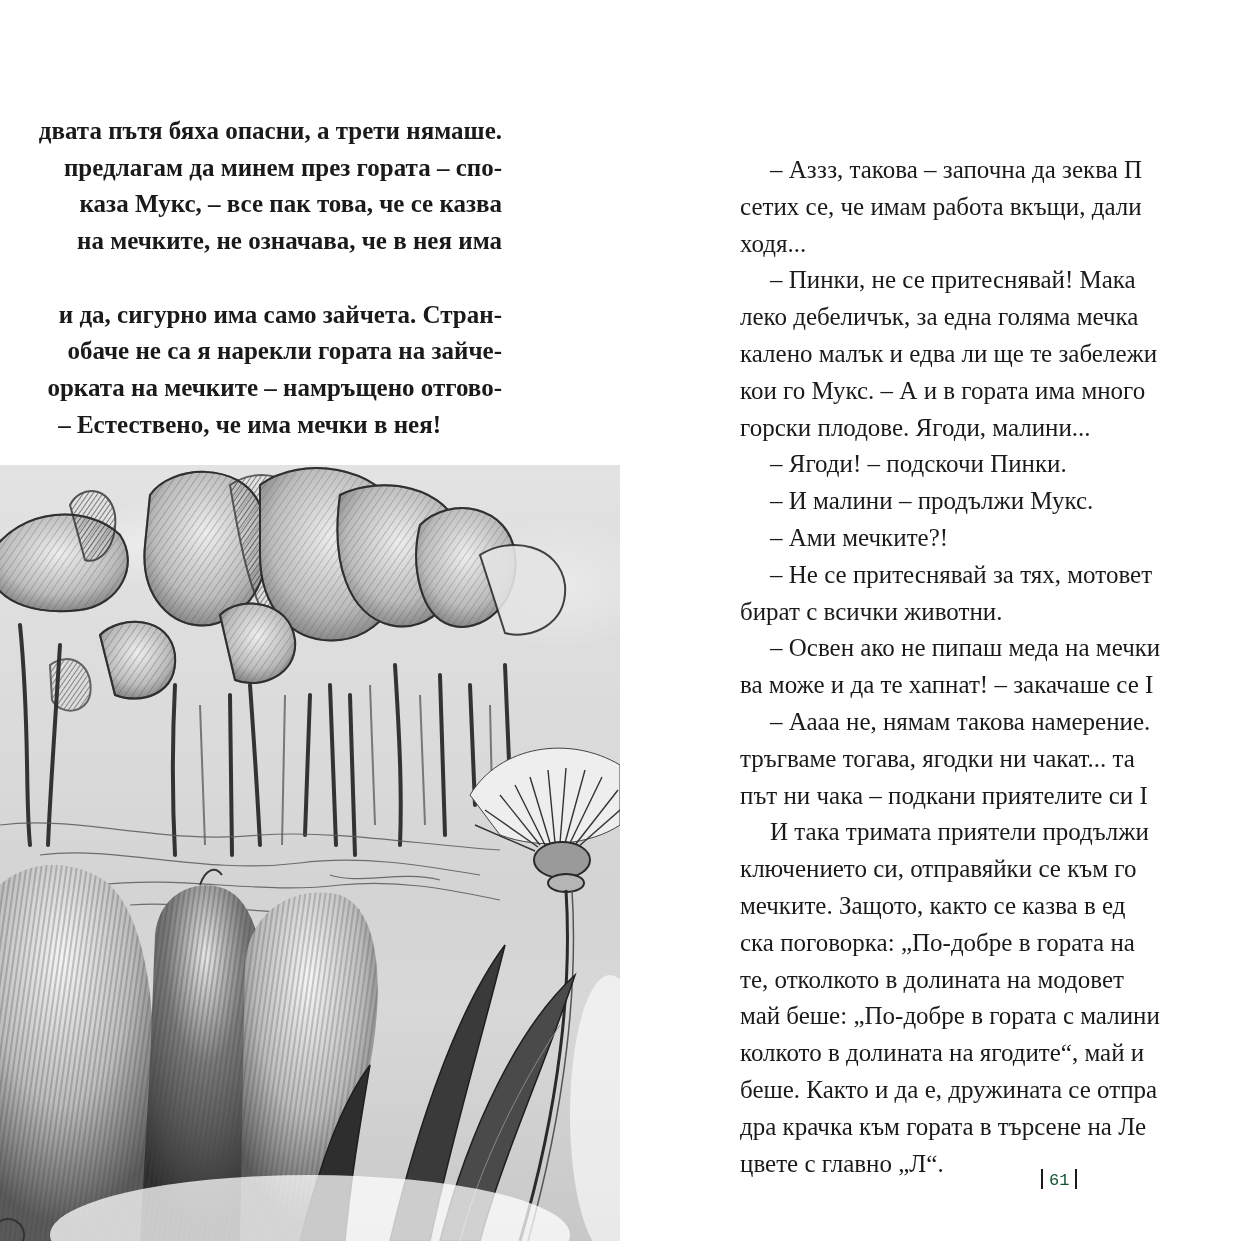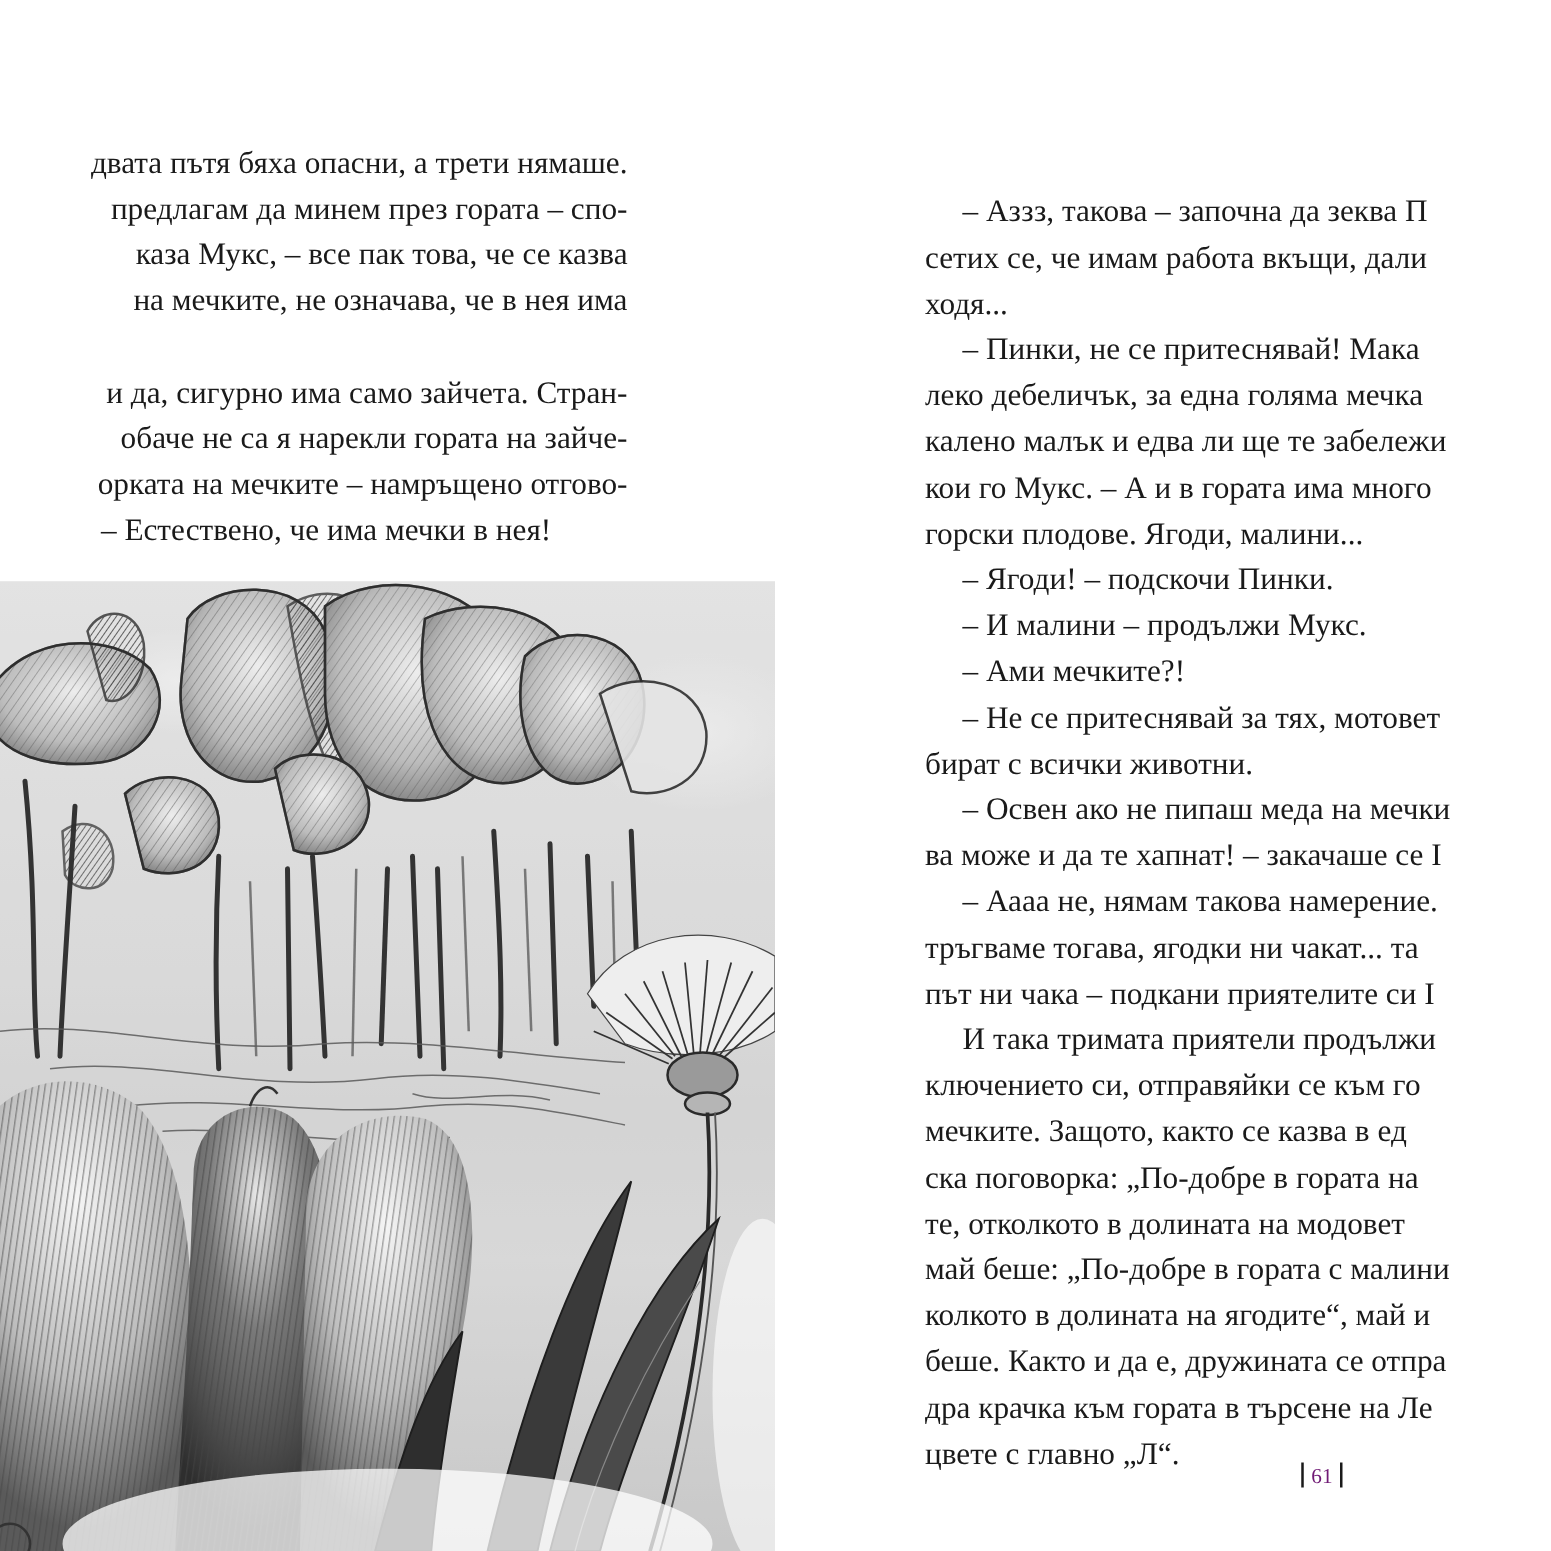--- a/index.html
+++ b/index.html
@@ -17,20 +17,21 @@
     }
     .page {
       position: absolute;
       top: 0;
       height: 1241px;
       overflow: hidden;
     }
     .page-left {
       left: 0;
       width: 640px;
+      font-weight: bold;
     }
     .page-right {
       left: 620px;
       width: 621px;
     }
     .left-clip {
       position: absolute;
       top: 0;
       left: 0;
       width: 505px;
@@ -91,22 +92,22 @@
       position: absolute;
       left: 0;
       top: 0;
     }
     .page-number {
       position: absolute;
       left: 1035px;
       top: 1170px;
       font-size: 17px;
       line-height: 22px;
-      color: #701a75;
-      font-family: Liberation Serif, serif;
+      color: #14532d;
+      font-family: Liberation Mono, monospace;
       white-space: nowrap;
     }
     .page-number .bar {
       display: inline-block;
       width: 2px;
       height: 20px;
       background: #1a1a1a;
       vertical-align: middle;
       margin: 0 6px;
       position: relative;

